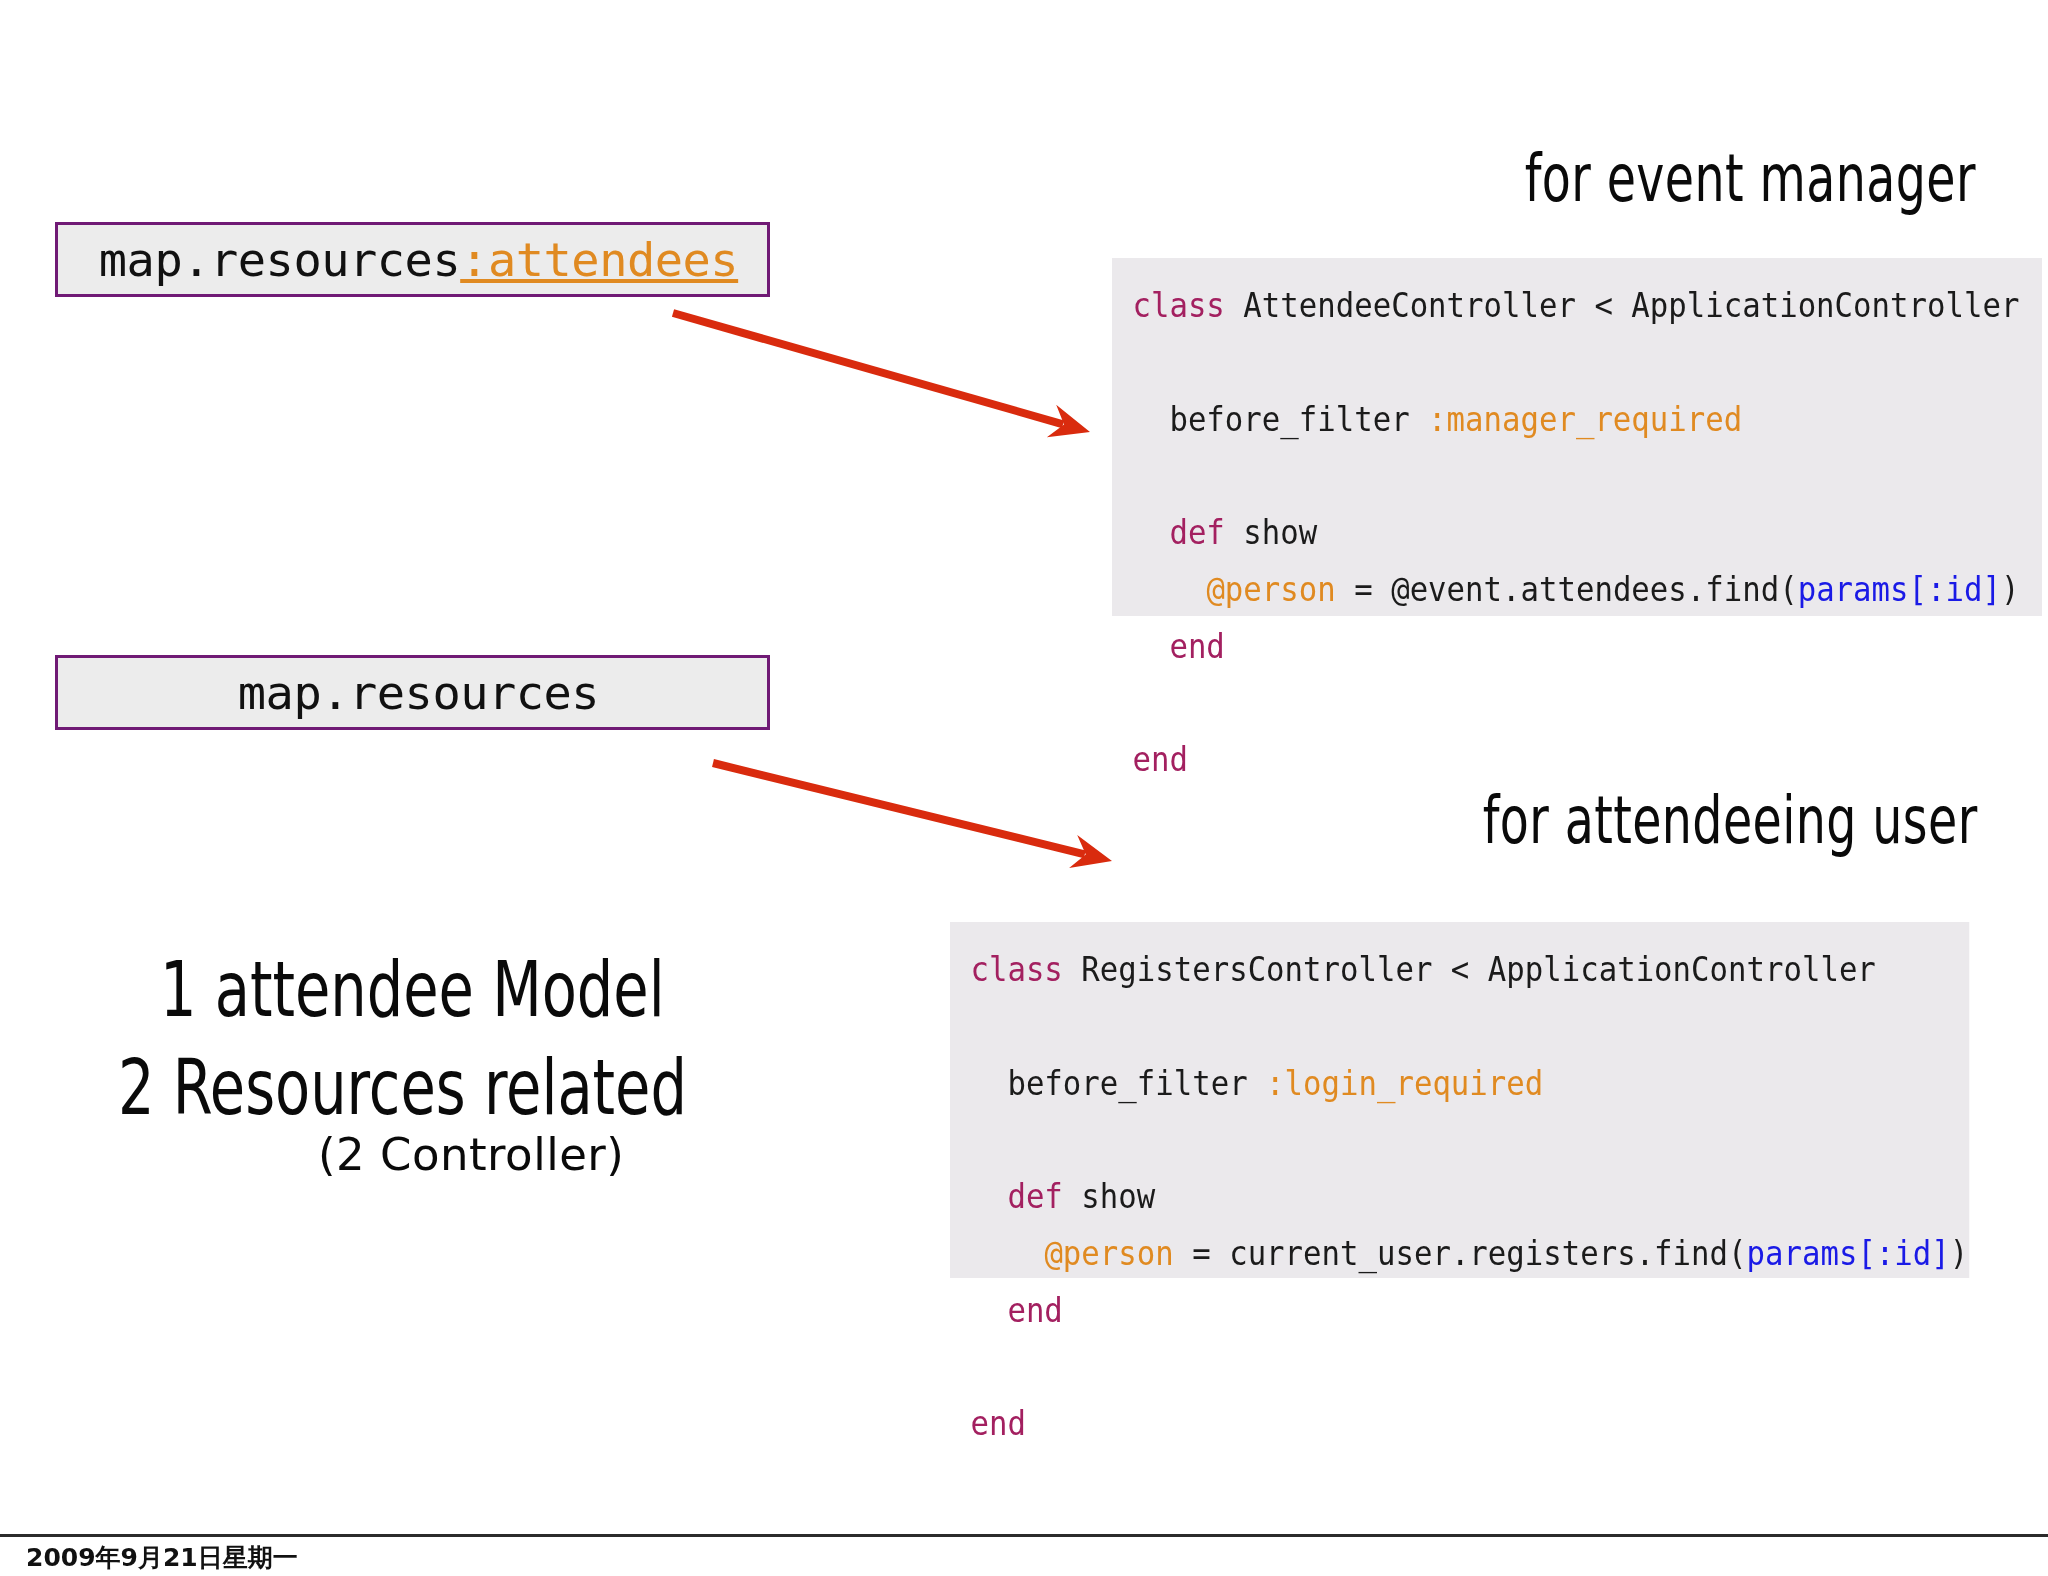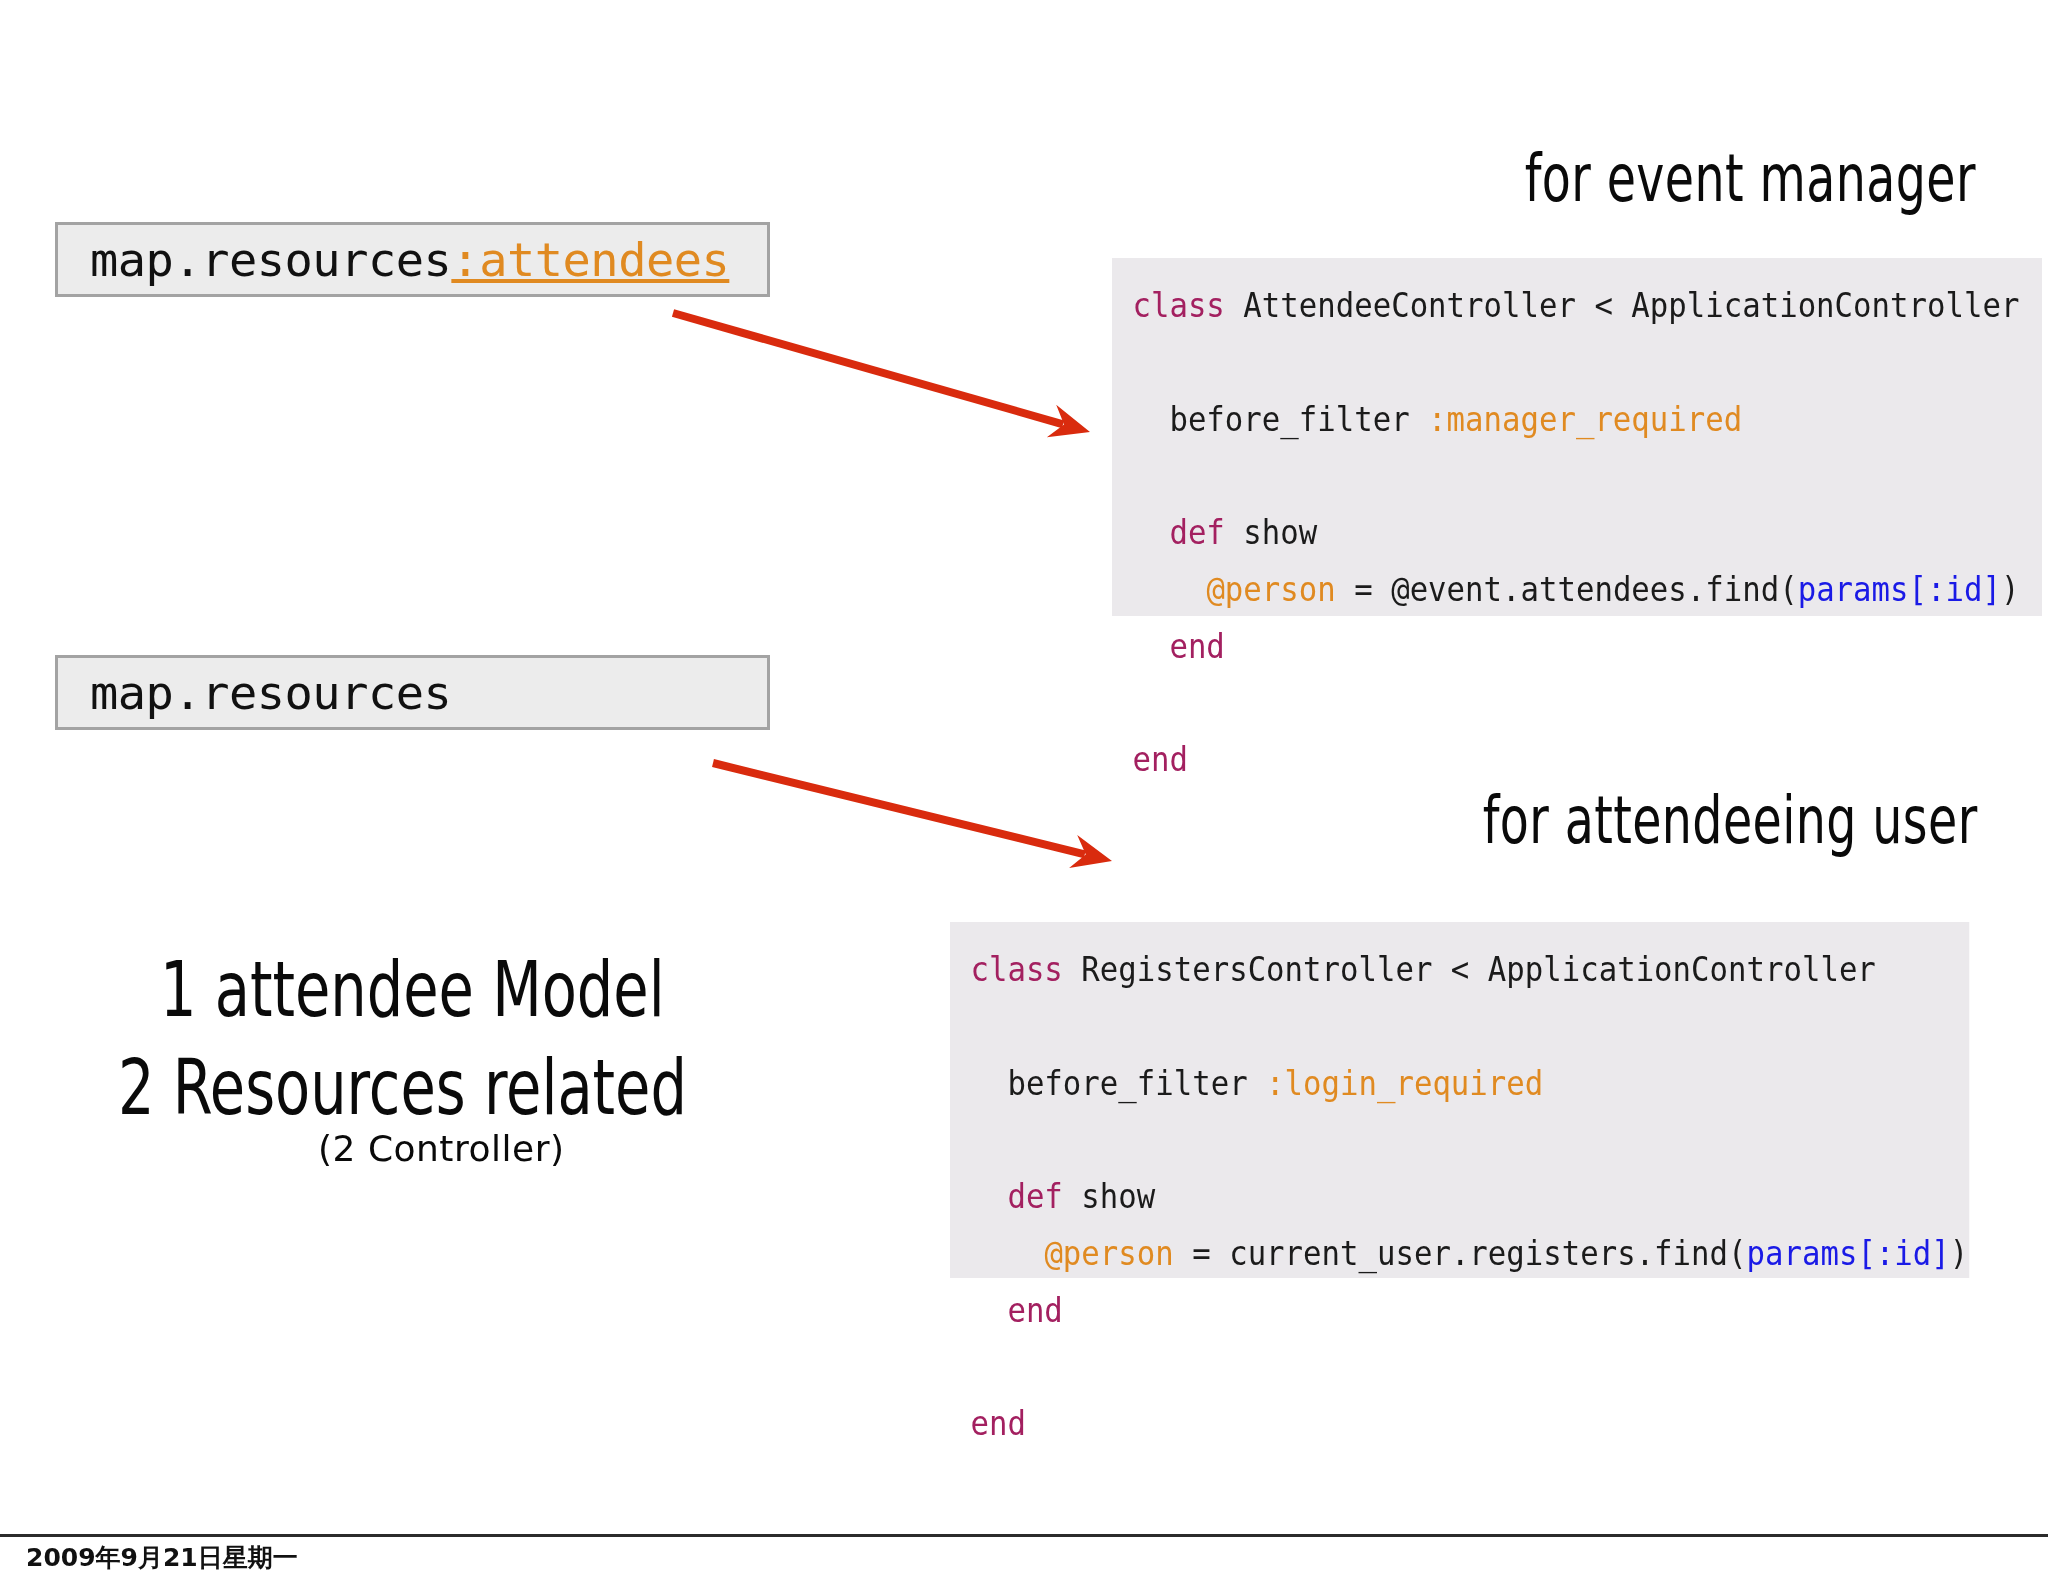--- a/index.html
+++ b/index.html
@@ -13,30 +13,31 @@
     position: relative;
     overflow: hidden;
     font-family: "Liberation Sans", sans-serif;
     -webkit-font-smoothing: antialiased;
   }
 
   
   .route-box {
     position: absolute;
     background: #ececec;
-    border: 3px solid #a3a3a3;
+    border: 3px solid #701a75;
     box-sizing: border-box;
     display: flex;
     align-items: center;
-    padding-left: 32px;
+    padding-left: 12px;
     font-family: "DejaVu Sans Mono", "Liberation Mono", monospace;
     font-size: 47px;
     letter-spacing: -0.5px;
     white-space: nowrap;
     color: #111111;
+    justify-content: center;
   }
   #route-box-attendees { left: 55px;  top: 222px; width: 715px; height: 75px; }
   #route-box-registers { left: 55px;  top: 655px; width: 715px; height: 75px; }
   .route-sym { color: #E08A21; text-decoration: underline; }
 
   
   .section-heading {
     position: absolute;
     font-family: "DejaVu Sans Condensed", "Liberation Sans Narrow", "Liberation Sans", sans-serif;
     font-size: 66px;
@@ -80,21 +81,21 @@
   }
   #summary-line-1 {
     left: 160px; top: 945px; font-size: 76px;
     transform-origin: left center;
   }
   #summary-line-2 {
     left: 118px; top: 1043px; font-size: 76px;
     transform-origin: left center;
   }
   #summary-line-3 {
-    left: 318px; top: 1128px; font-size: 36px;
+    left: 318px; top: 1128px; font-size: 45px;
     transform: none;
     font-family: "DejaVu Sans", sans-serif;
     letter-spacing: 0.5px;
   }
 
   
   .arrow-svg {
     position: absolute;
     left: 0; top: 0;
     width: 2048px; height: 1576px;

